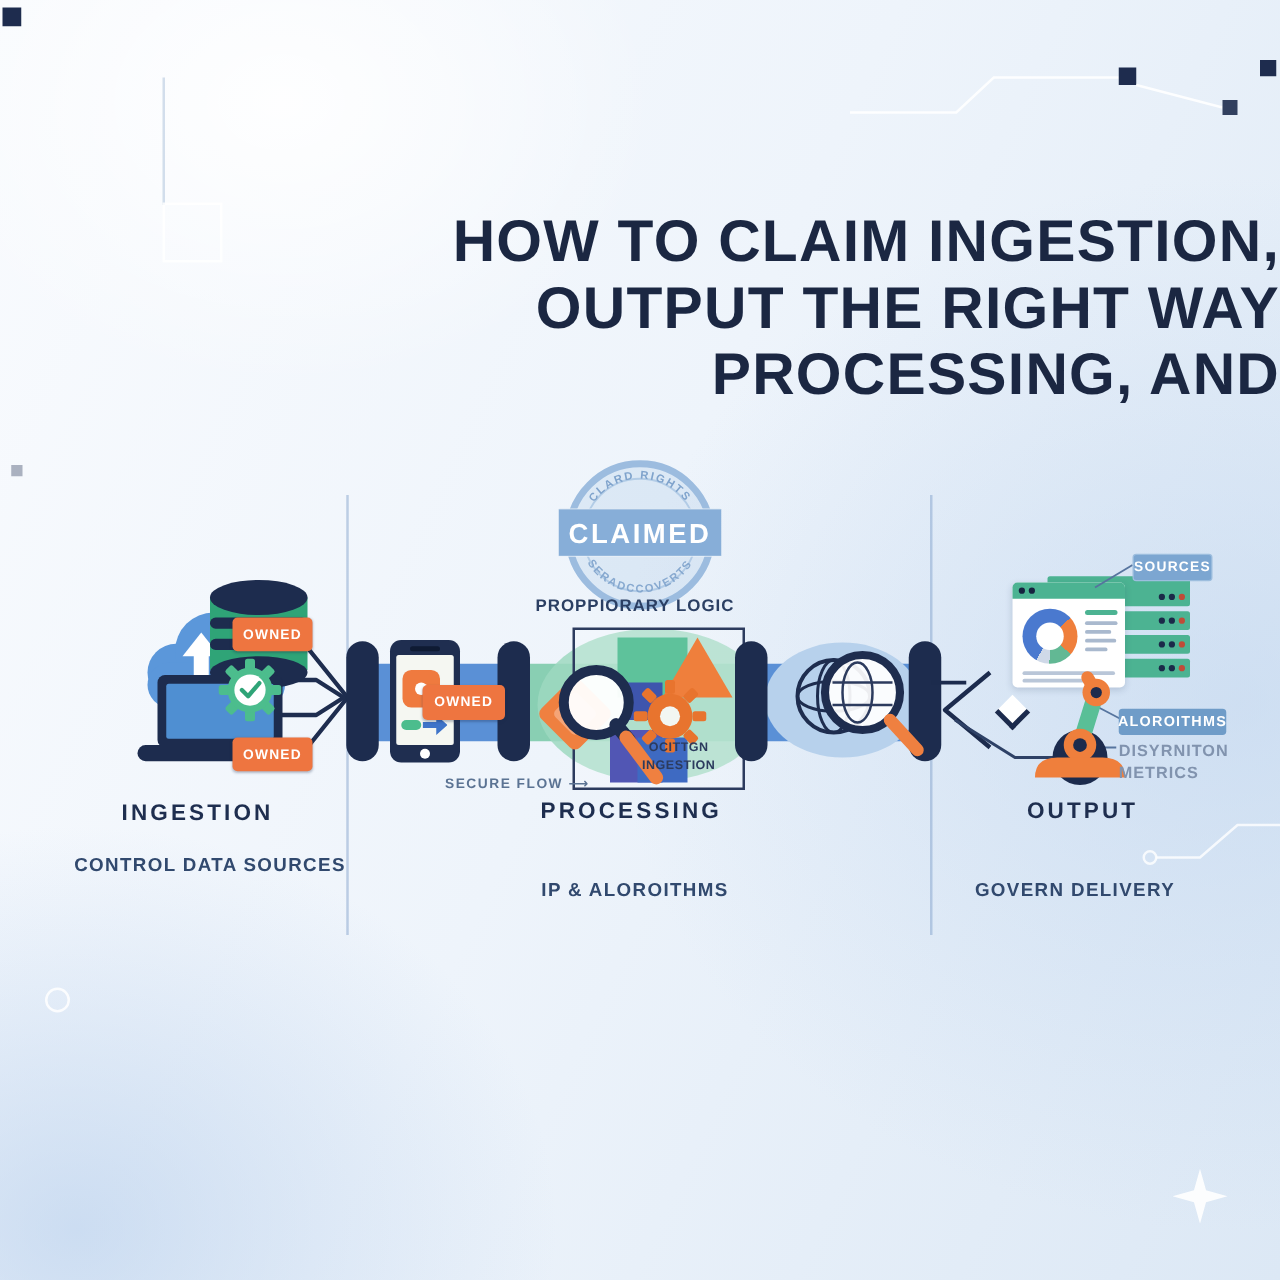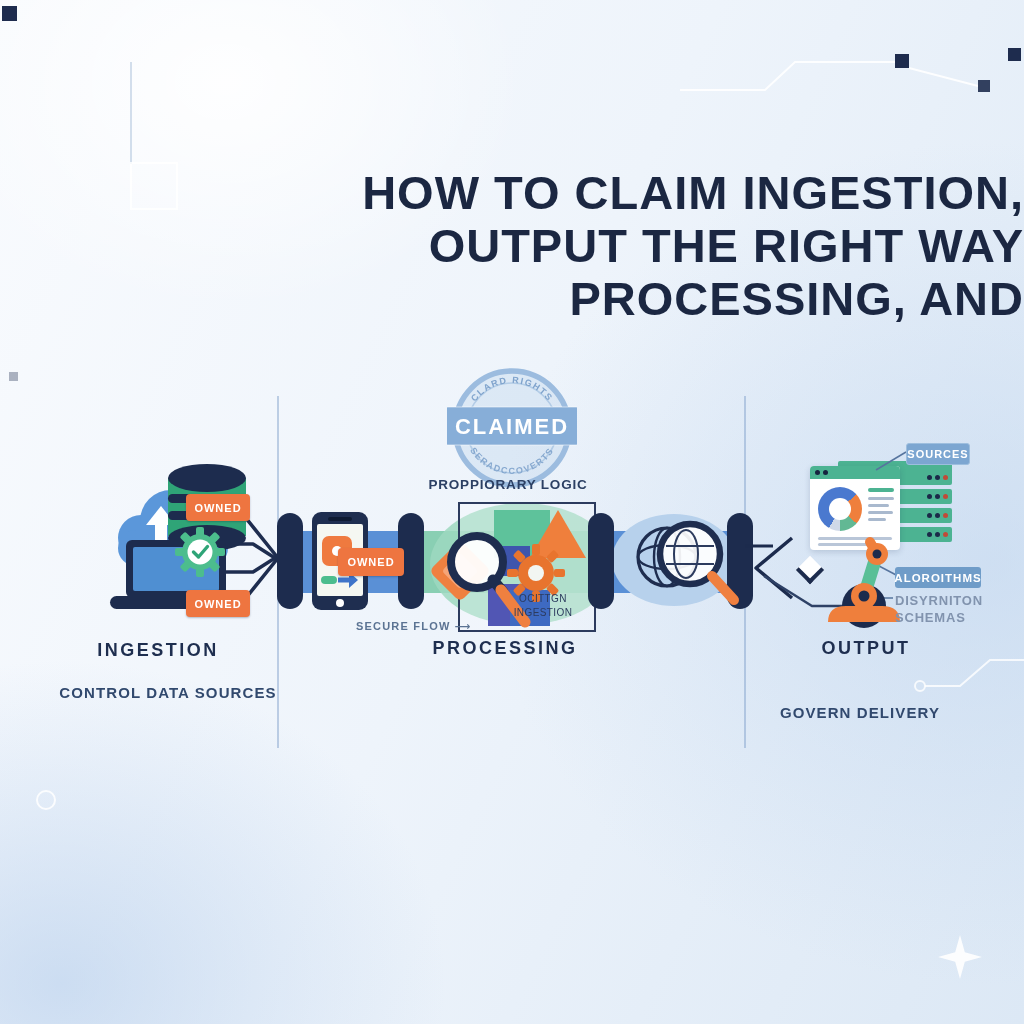--- a/index.html
+++ b/index.html
@@ -168,21 +168,21 @@
       <rect x="27" y="2" width="8" height="11" rx="2" transform="rotate(90 31 31)"></rect>
       <rect x="27" y="2" width="8" height="11" rx="2" transform="rotate(135 31 31)"></rect>
       <rect x="27" y="2" width="8" height="11" rx="2" transform="rotate(180 31 31)"></rect>
       <rect x="27" y="2" width="8" height="11" rx="2" transform="rotate(225 31 31)"></rect>
       <rect x="27" y="2" width="8" height="11" rx="2" transform="rotate(270 31 31)"></rect>
       <rect x="27" y="2" width="8" height="11" rx="2" transform="rotate(315 31 31)"></rect>
       <circle cx="31" cy="31" r="18"></circle>
     </g>
     <circle cx="31" cy="31" r="8" fill="#f2f6f2"></circle>
   </svg>
-  <div class="abs" style="left:497px;top:592px;width:92px;text-align:center;font-weight:400;font-size:10px;line-height:14px;letter-spacing:.4px;color:#2c3b5e;z-index:23;">
+  <div class="abs" style="left:497px;top:592px;width:92px;text-align:center;font-weight:700;font-size:10px;line-height:14px;letter-spacing:.4px;color:#2c3b5e;z-index:23;">
     <div>OCITTGN</div>
     <div>INGESTION</div>
   </div>
 
   <svg class="abs" style="left:622px;top:512px;z-index:20;" width="120" height="105" viewBox="0 0 120 105">
     <circle cx="45" cy="45" r="29" fill="none" stroke="#1e2d4f" stroke-width="3.2"></circle>
     <ellipse cx="45" cy="45" rx="13" ry="29" fill="none" stroke="#1e2d4f" stroke-width="2.4"></ellipse>
     <ellipse cx="45" cy="45" rx="29" ry="12" fill="none" stroke="#1e2d4f" stroke-width="2.4"></ellipse>
     <circle cx="68" cy="42" r="30" fill="rgba(255,255,255,.92)" stroke="#1e2d4f" stroke-width="6.5"></circle>
     <ellipse cx="64" cy="42" rx="12" ry="24" fill="none" stroke="#2c3b5e" stroke-width="2"></ellipse>
@@ -250,29 +250,30 @@
     <circle cx="44" cy="88" r="13" fill="#ef7f3c"></circle>
     <circle cx="44" cy="88" r="5.5" fill="#1c2b4d"></circle>
     <path d="M8,114 Q8,98 26,98 L62,98 Q80,98 80,114 Z" fill="#ef7f3c"></path>
   </svg>
 
   <div class="abs" style="left:800px;top:560px;width:16px;height:16px;background:#ffffff;border-right:4px solid #1c2b4d;border-bottom:4px solid #1c2b4d;transform:rotate(45deg);z-index:24;"></div>
 
   <div class="chip" style="left:895px;top:567px;width:86px;height:21px;background:#6f9cc8;font-size:11.5px;">ALOROITHMS</div>
   <div class="abs" style="left:895px;top:592px;width:110px;font-weight:700;font-size:13px;line-height:17px;letter-spacing:.8px;color:#8193ae;z-index:25;">
     <div>DISYRNITON</div>
-    <div>SCHEMAS</div>
+    <div>METRICS</div>
   </div>
 
   <div class="sec-label" style="left:58px;top:640px;width:200px;">INGESTION</div>
   <div class="sec-label" style="left:405px;top:638px;width:200px;">PROCESSING</div>
   <div class="sec-label" style="left:766px;top:638px;width:200px;">OUTPUT</div>
 
   <div class="sec-desc" style="left:40px;top:678px;width:256px;">
     <div>CONTROL DATA SOURCES</div>
   </div>
   <div class="sec-desc" style="left:380px;top:698px;width:256px;">
+    <div>IP &amp; ALOROITHMS</div>
   </div>
   <div class="sec-desc" style="left:732px;top:698px;width:256px;">
     <div>GOVERN DELIVERY</div>
   </div>
 
 </div>
 
 </body></html>

